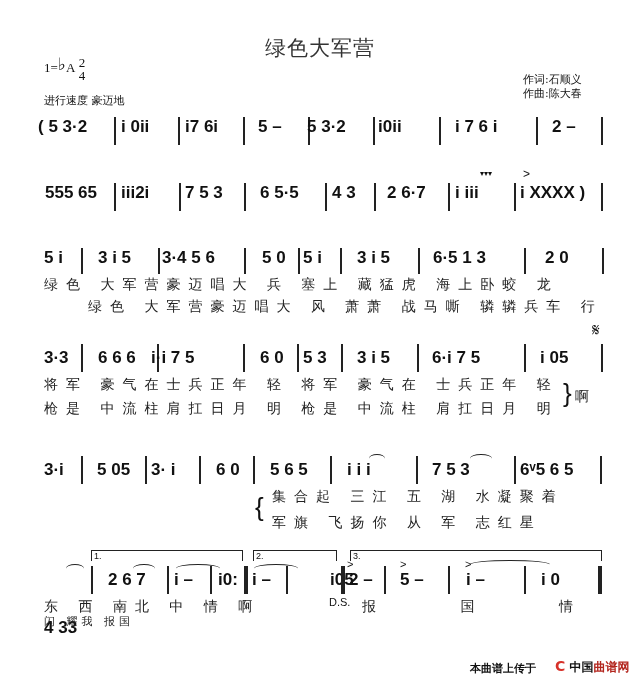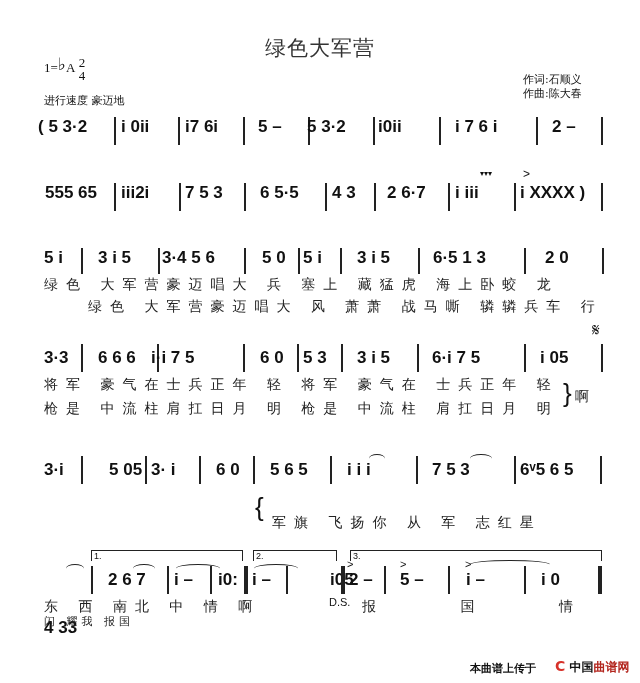--- a/index.html
+++ b/index.html
@@ -128,37 +128,38 @@
   <div class="bar" style="left:601px;top:-4px;height:28px;"></div>
   <span class="lyr" style="left:44px;top:28px;">将军 豪气在士兵正年 轻  将军 豪气在 士兵正年  轻</span>
   <span class="lyr" style="left:44px;top:52px;">枪是 中流柱肩扛日月 明  枪是 中流柱 肩扛日月  明</span>
   <span class="abs" style="left:563px;top:30px;font-size:26px;font-weight:100;">}</span>
   <span class="lyr" style="left:575px;top:40px;">啊</span>
 </div>
 
 <div class="abs row" style="top:460px;">
   <span class="notes" style="left:44px;">3·i</span>
   <div class="bar" style="left:81px;top:-4px;height:28px;"></div>
-  <span class="notes" style="left:97px;margin-left:12px;">5  05</span>
+  <span class="notes" style="left:97px;">5  05</span>
   <div class="bar" style="left:145px;top:-4px;height:28px;"></div>
   <span class="notes" style="left:151px;">3·  i</span>
   <div class="bar" style="left:199px;top:-4px;height:28px;"></div>
   <span class="notes" style="left:216px;">6  0</span>
   <div class="bar" style="left:253px;top:-4px;height:28px;"></div>
   <span class="notes" style="left:270px;">5  6  5</span>
   <div class="bar" style="left:330px;top:-4px;height:28px;"></div>
   <span class="notes" style="left:347px;">i  i  i</span>
   <div class="slur" style="left:369px;top:-6px;width:16px;"></div>
   <div class="bar" style="left:416px;top:-4px;height:28px;"></div>
   <span class="notes" style="left:432px;">7  5  3</span>
   <div class="slur" style="left:470px;top:-6px;width:22px;"></div>
   <div class="bar" style="left:514px;top:-4px;height:28px;"></div>
   <span class="notes" style="left:520px;">6ᵛ5  6  5</span>
   <div class="bar" style="left:600px;top:-4px;height:28px;"></div>
   <span class="abs" style="left:255px;top:32px;font-size:26px;font-weight:100;">{</span>
+  <span class="lyr" style="left:272px;top:28px;">集合起 三江   五 湖  水凝聚着</span>
   <span class="lyr" style="left:272px;top:54px;">军旗  飞扬你  从 军  志红星</span>
 </div>
 
 <div class="abs row" style="top:570px;">
   <div class="volta voltaR" style="left:91px;top:-20px;width:148px;">1.</div>
   <div class="volta voltaR" style="left:253px;top:-20px;width:80px;">2.</div>
   <div class="volta voltaR" style="left:350px;top:-20px;width:248px;">3.</div>
 
   <span class="notes" style="left:44px;margin-top:48px;">4  33</span>
   <div class="slur" style="left:66px;top:-6px;width:18px;"></div>

